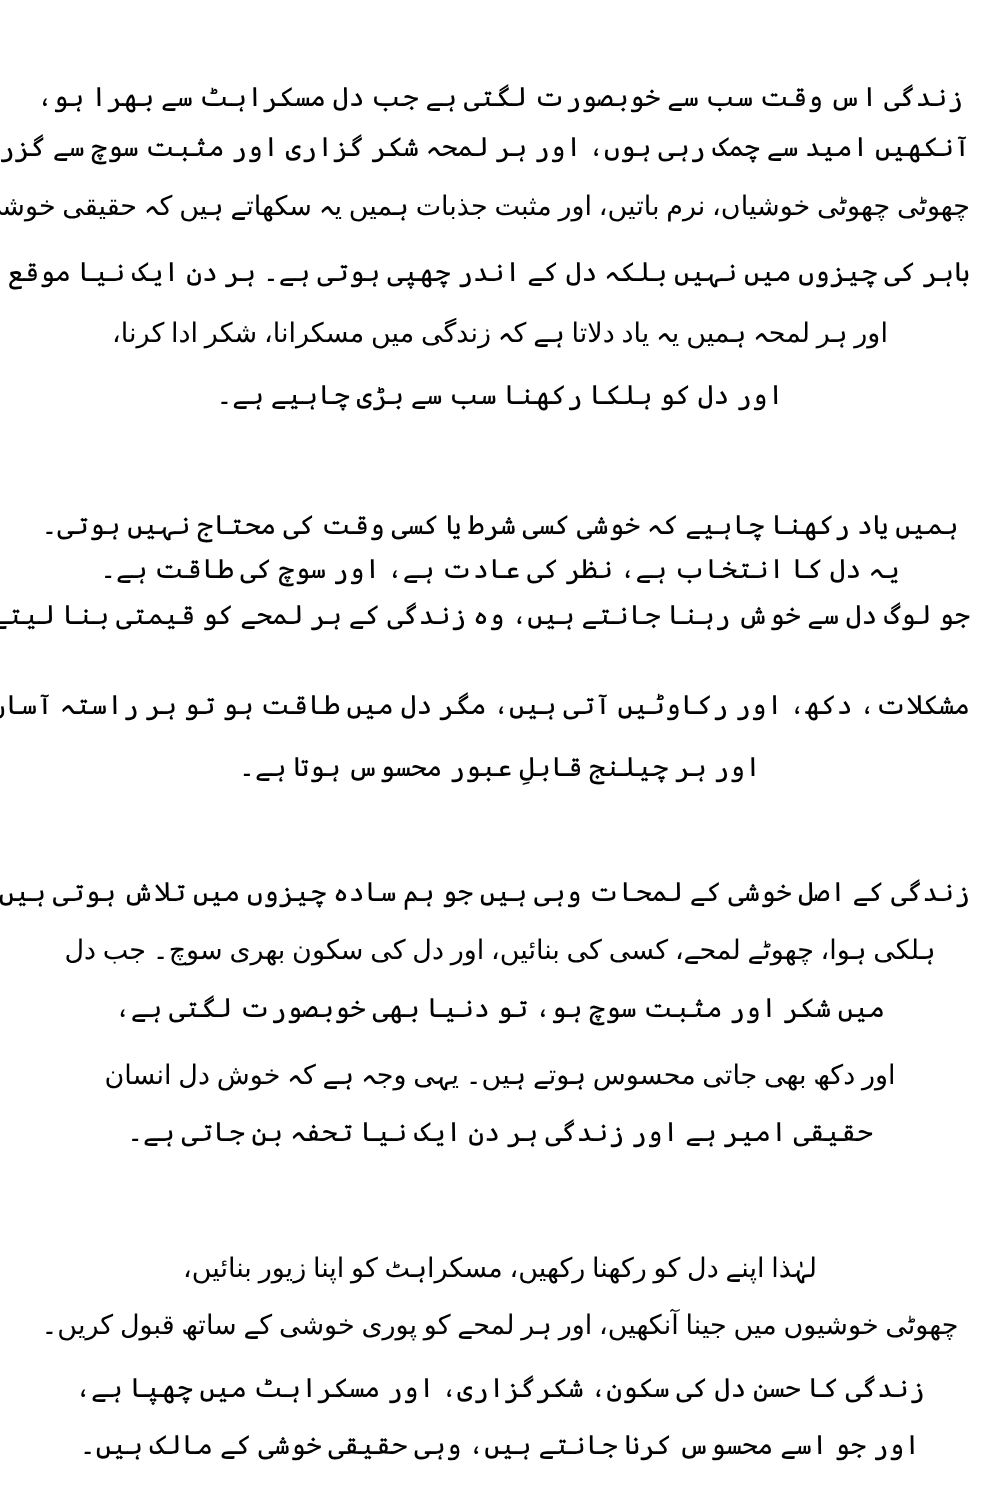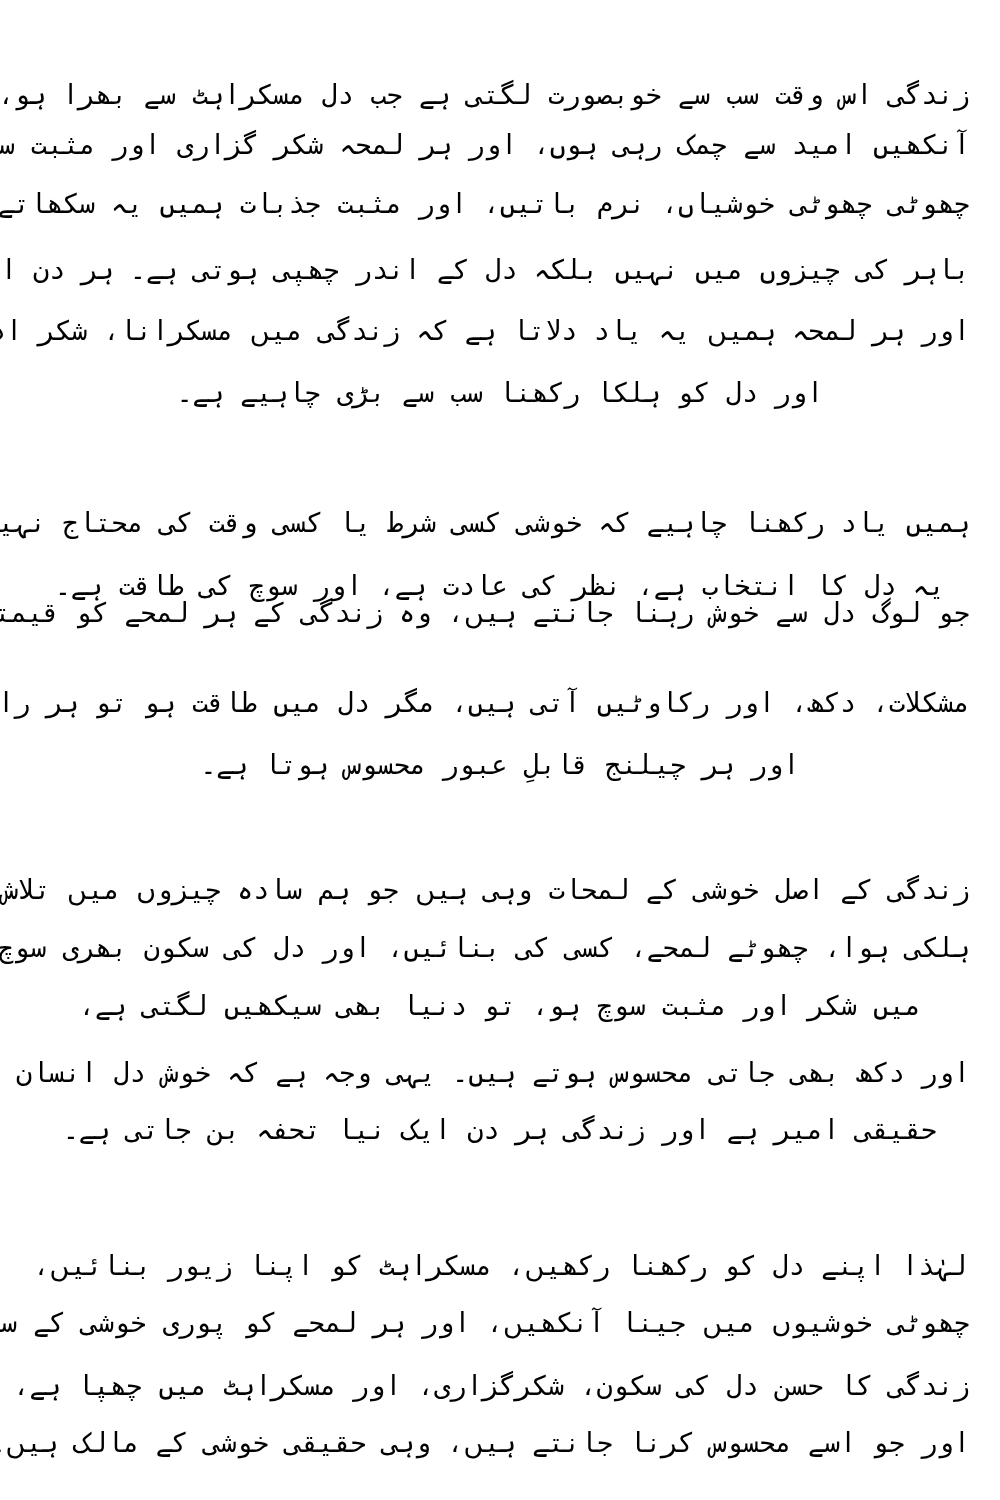--- a/index.html
+++ b/index.html
@@ -25,49 +25,49 @@
     .line {
       position: absolute;
       left: 30px;
       right: 30px;
       direction: rtl;
       text-align: center;
       font-size: 27px;
       line-height: 50px;
       height: 50px;
       white-space: nowrap;
-      font-family: Liberation Mono, monospace;
+      font-family: Liberation Serif, serif;
     }
   </style>
 </head>
 <body>
 
 <div class="page">
 
   <div>
     <div class="line" style="top:72px">زندگی اس وقت سب سے خوبصورت لگتی ہے جب دل مسکراہٹ سے بھرا ہو،</div>
     <div class="line" style="top:122px">آنکھیں امید سے چمک رہی ہوں، اور ہر لمحہ شکر گزاری اور مثبت سوچ سے گزرتا ہو۔</div>
     <div class="line" style="top:181px">چھوٹی چھوٹی خوشیاں، نرم باتیں، اور مثبت جذبات ہمیں یہ سکھاتے ہیں کہ حقیقی خوشی</div>
     <div class="line" style="top:247px">باہر کی چیزوں میں نہیں بلکہ دل کے اندر چھپی ہوتی ہے۔ ہر دن ایک نیا موقع لے کر آتا ہے</div>
     <div class="line" style="top:308px">اور ہر لمحہ ہمیں یہ یاد دلاتا ہے کہ زندگی میں مسکرانا، شکر ادا کرنا،</div>
     <div class="line" style="top:370px">اور دل کو ہلکا رکھنا سب سے بڑی چاہیے ہے۔</div>
   </div>
 
   <div>
     <div class="line" style="top:500px">ہمیں یاد رکھنا چاہیے کہ خوشی کسی شرط یا کسی وقت کی محتاج نہیں ہوتی۔</div>
-    <div class="line" style="top:563px">یہ دل کا انتخاب ہے، نظر کی عادت ہے، اور سوچ کی طاقت ہے۔</div>
+    <div class="line" style="top:544px">یہ دل کا انتخاب ہے، نظر کی عادت ہے، اور سوچ کی طاقت ہے۔</div>
     <div class="line" style="top:590px">جو لوگ دل سے خوش رہنا جانتے ہیں، وہ زندگی کے ہر لمحے کو قیمتی بنا لیتے ہیں۔</div>
     <div class="line" style="top:680px">مشکلات، دکھ، اور رکاوٹیں آتی ہیں، مگر دل میں طاقت ہو تو ہر راستہ آسان لگتا ہے</div>
     <div class="line" style="top:742px">اور ہر چیلنج قابلِ عبور محسوس ہوتا ہے۔</div>
   </div>
 
   <div>
     <div class="line" style="top:867px">زندگی کے اصل خوشی کے لمحات وہی ہیں جو ہم سادہ چیزوں میں تلاش ہوتی ہیں—</div>
     <div class="line" style="top:925px">ہلکی ہوا، چھوٹے لمحے، کسی کی بنائیں، اور دل کی سکون بھری سوچ۔ جب دل</div>
-    <div class="line" style="top:983px">میں شکر اور مثبت سوچ ہو، تو دنیا بھی سیکھیں لگتی ہے،</div>
+    <div class="line" style="top:983px">میں شکر اور مثبت سوچ ہو، تو دنیا بھی خوبصورت لگتی ہے،</div>
     <div class="line" style="top:1050px">اور دکھ بھی جاتی محسوس ہوتے ہیں۔ یہی وجہ ہے کہ خوش دل انسان</div>
     <div class="line" style="top:1107px">حقیقی امیر ہے اور زندگی ہر دن ایک نیا تحفہ بن جاتی ہے۔</div>
   </div>
 
   <div>
     <div class="line" style="top:1243px">لہٰذا اپنے دل کو رکھنا رکھیں، مسکراہٹ کو اپنا زیور بنائیں،</div>
     <div class="line" style="top:1300px">چھوٹی خوشیوں میں جینا آنکھیں، اور ہر لمحے کو پوری خوشی کے ساتھ قبول کریں۔</div>
     <div class="line" style="top:1363px">زندگی کا حسن دل کی سکون، شکرگزاری، اور مسکراہٹ میں چھپا ہے،</div>
     <div class="line" style="top:1420px">اور جو اسے محسوس کرنا جانتے ہیں، وہی حقیقی خوشی کے مالک ہیں۔</div>
   </div>

